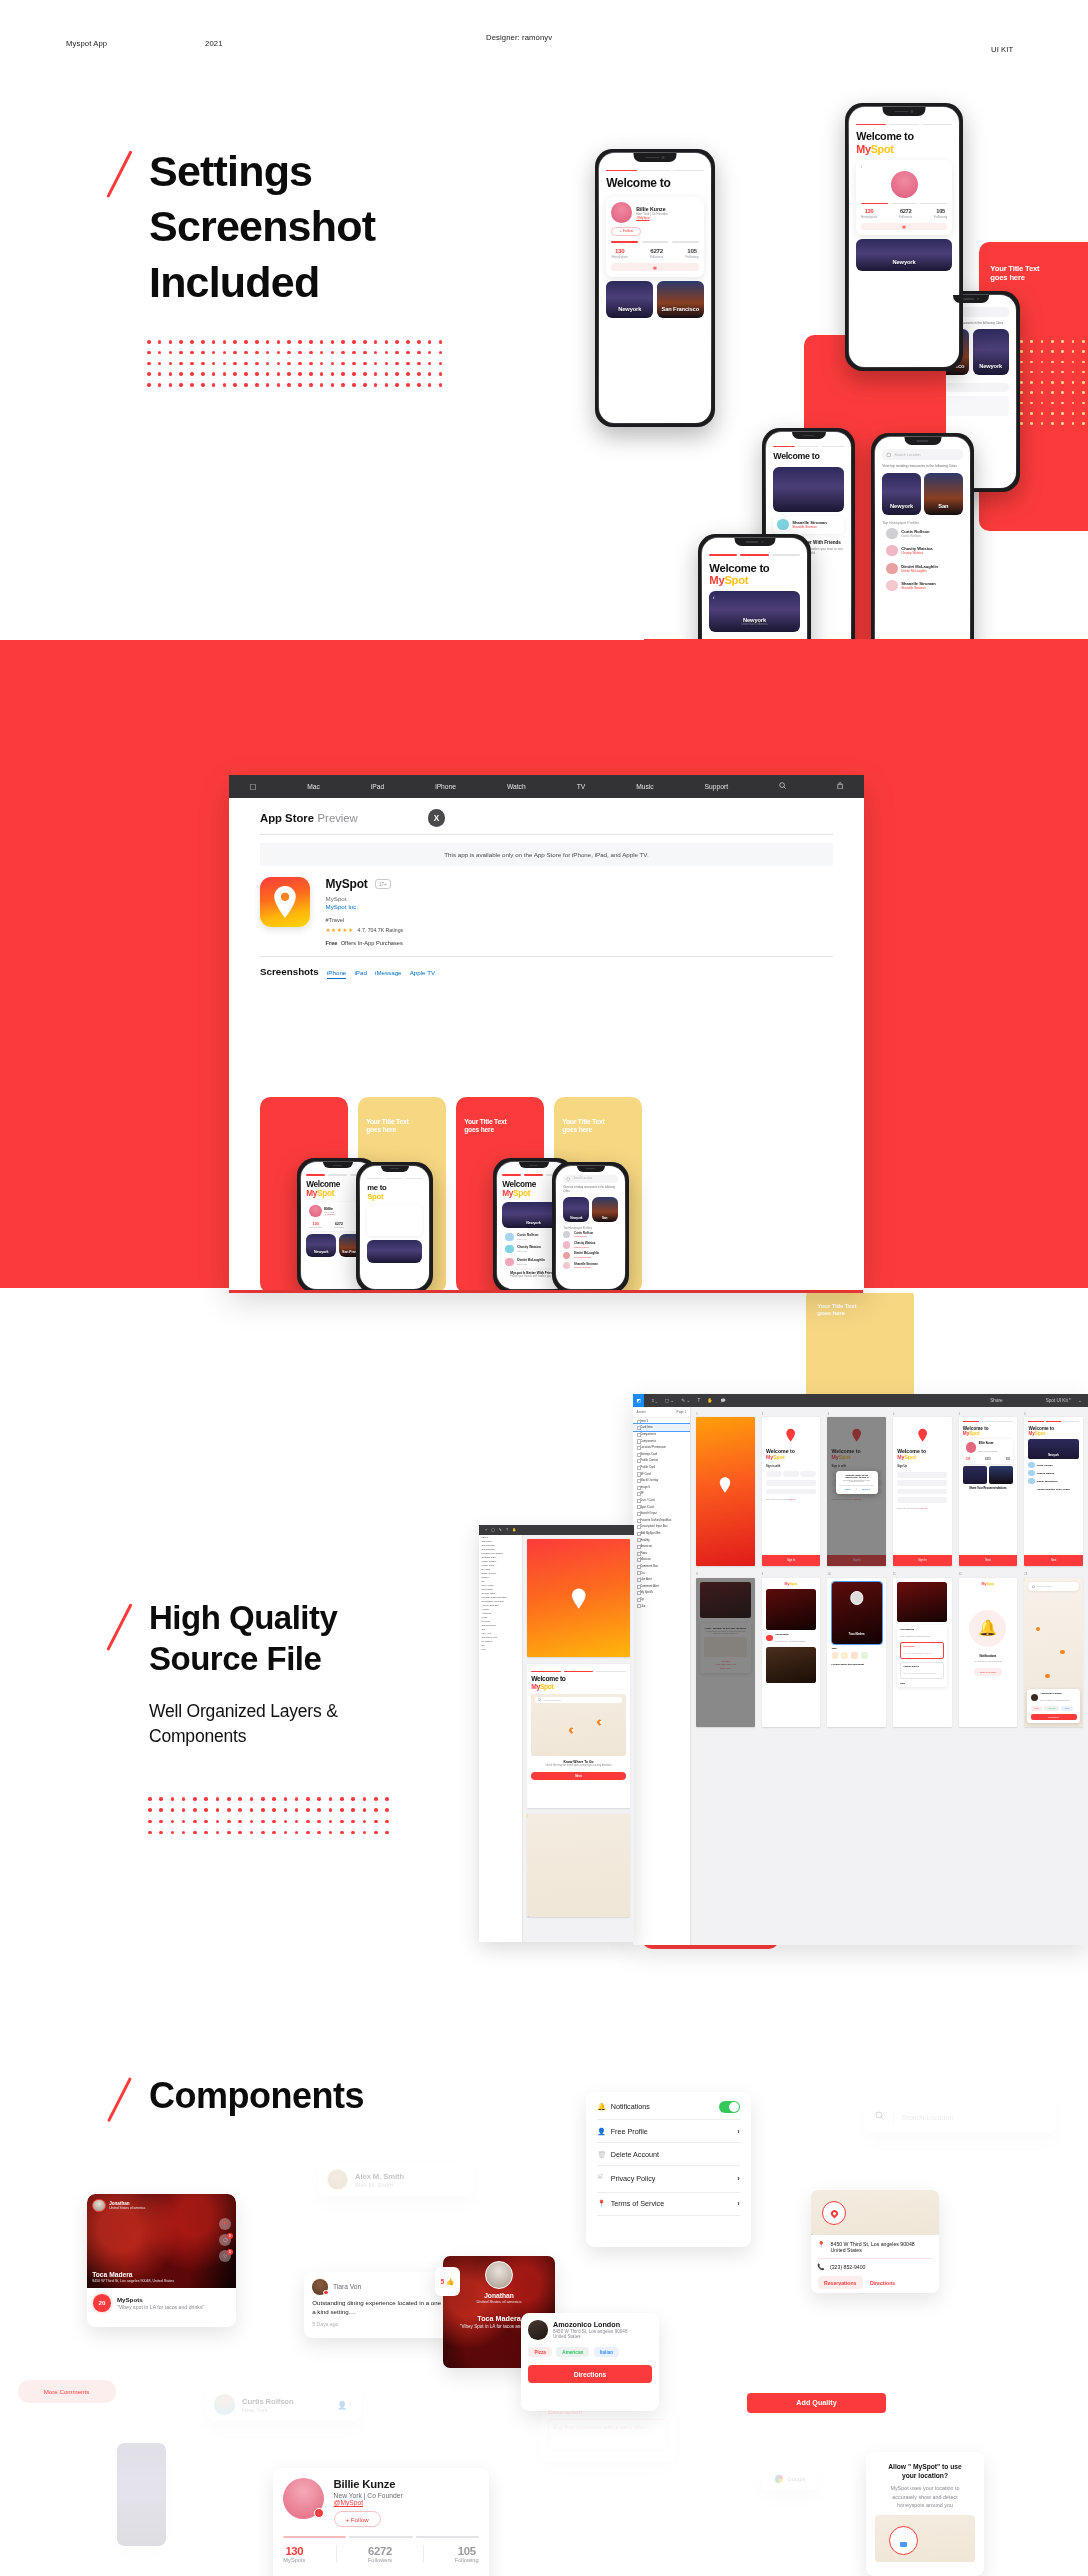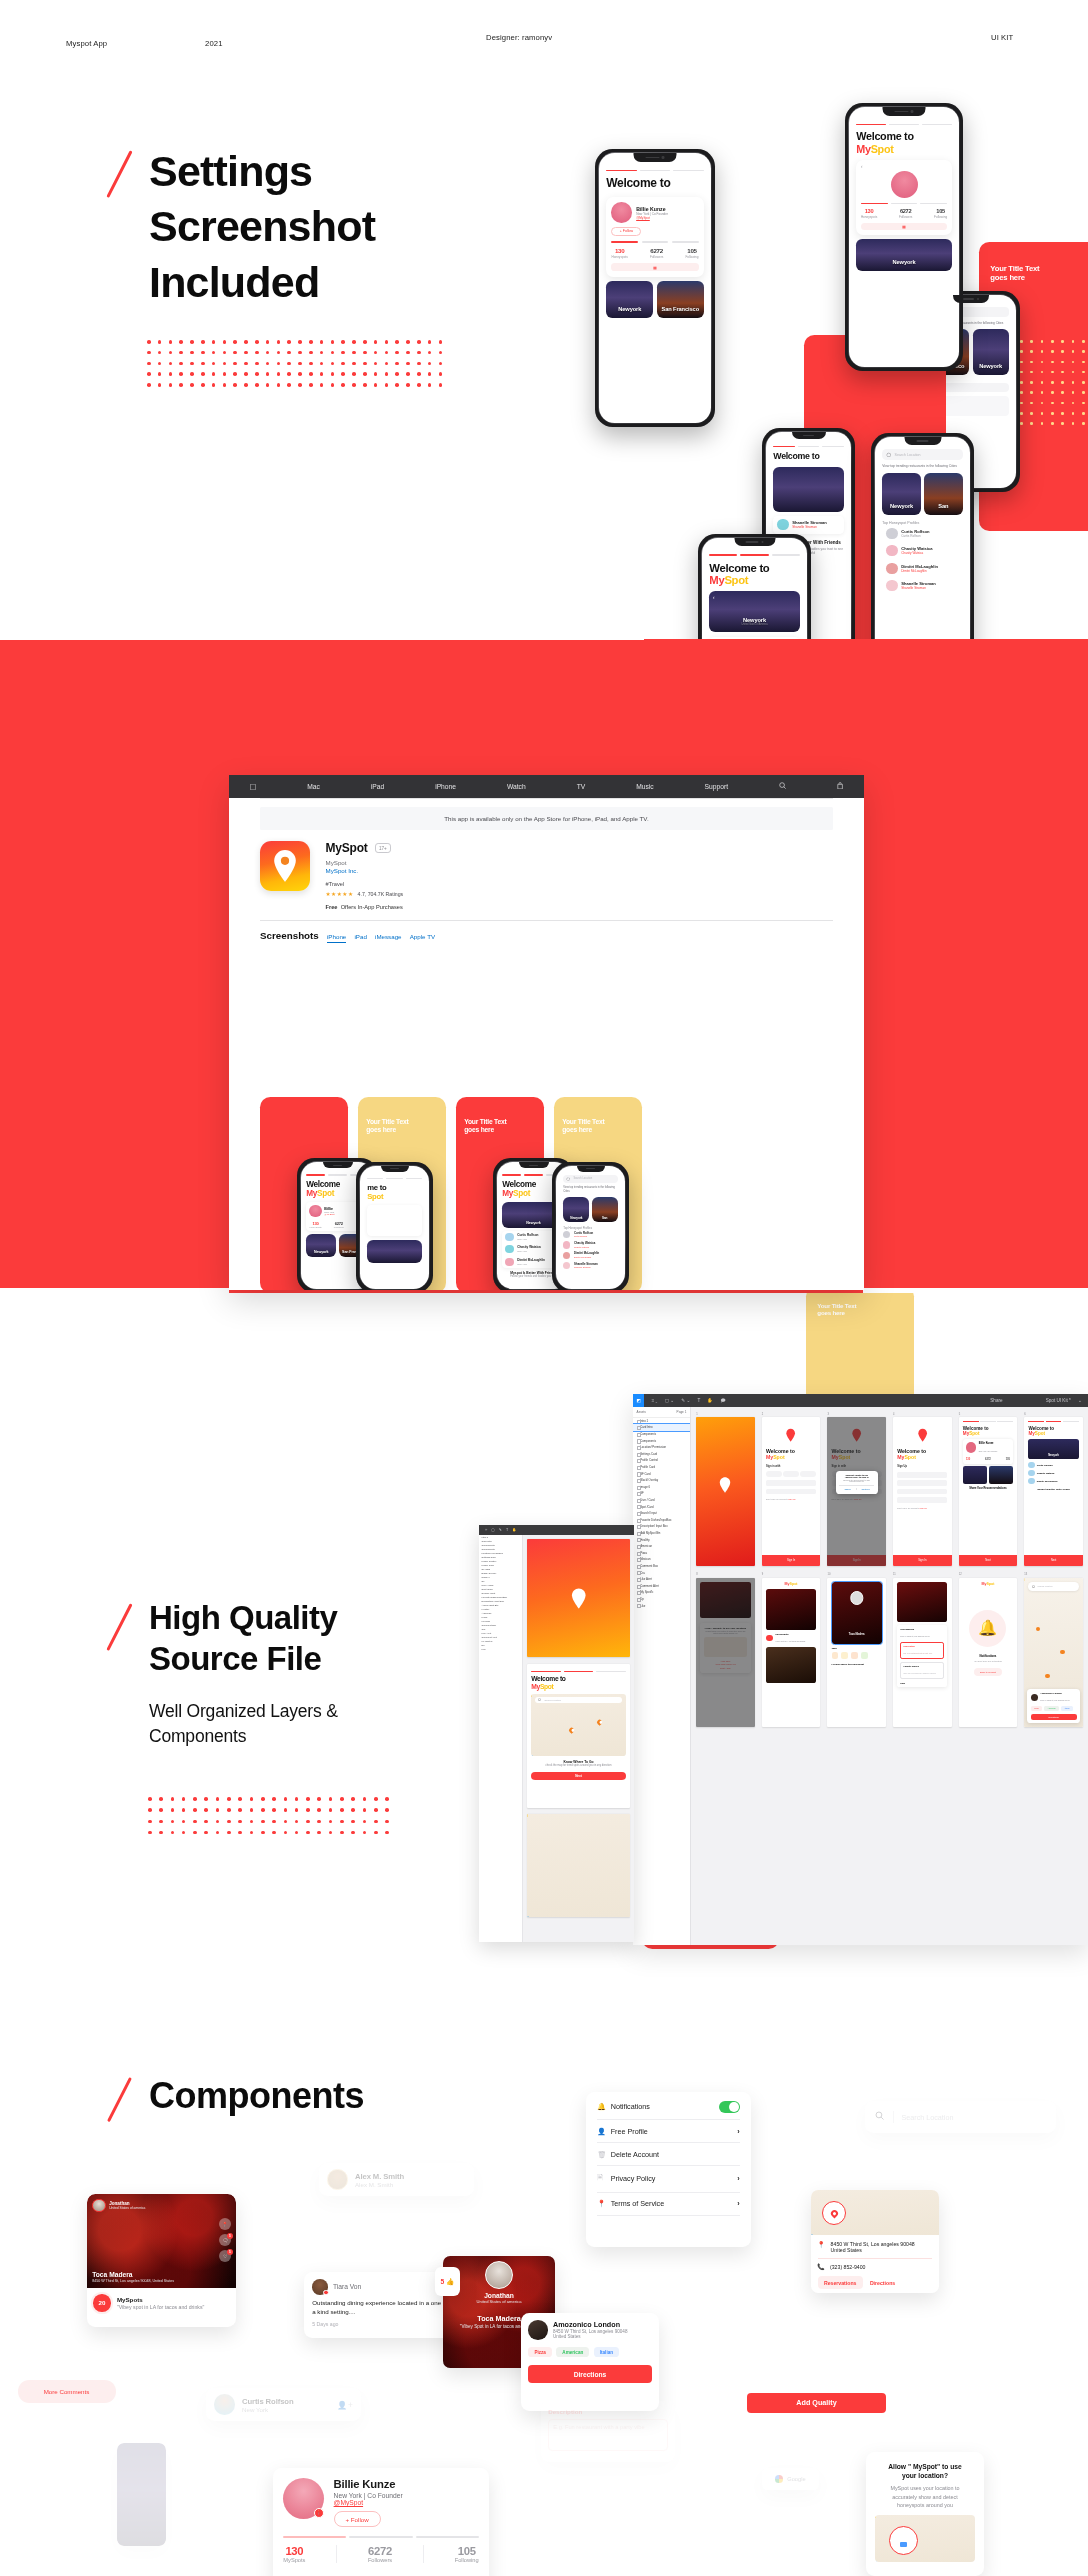--- a/index.html
+++ b/index.html
@@ -210,21 +210,21 @@
     transform:rotate(-45deg); background:#fb3b3b; position:relative;
   }
   .pin::after { content:""; position:absolute; left:2.1px; top:2.1px; width:3.1px; height:3.1px; border-radius:50%; background:#fff; }
 </style>
 </head>
 <body>
 
 <div class="abs meta" style="left:66px;top:39px">Myspot App</div>
 <div class="abs meta" style="left:205px;top:39px">2021</div>
 <div class="abs meta" style="left:486px;top:33px">Designer: ramonyv</div>
-<div class="abs meta" style="left:991px;top:33px">UI KIT</div>
+<div class="abs meta" style="left:991px;top:45px">UI KIT</div>
 
 <div class="abs slash" style="left:118px;top:148px;height:52px"></div>
 <div class="abs hero-title" style="left:149px;top:147px">Settings</div>
 <div class="abs hero-title" style="left:149px;top:202px">Screenshot</div>
 <div class="abs hero-title" style="left:149px;top:258px">Included</div>
 
 <div class="abs dots" id="hero-dots" style="left:147px;top:340px;grid-template-columns:repeat(28,10.8px);grid-auto-rows:10.8px">
     <span style="width: 3.6px; height: 3.6px; background: rgb(251, 59, 59);"></span>
     <span style="width: 3.6px; height: 3.6px; background: rgb(251, 59, 59);"></span>
     <span style="width: 3.6px; height: 3.6px; background: rgb(251, 59, 59);"></span>
@@ -856,20 +856,25 @@
     </span>
     <span>
       <svg width="6.2" height="7.7" viewBox="0 0 12 15" fill="none" stroke="#e3e3e5" stroke-width="1.2">
           <path d="M1.5 4.5h9v9h-9z"></path>
           <path d="M4 4.5V3a2 2 0 014 0v1.5"></path>
         </svg>
     </span>
   </div>
 
   <div class="as-body">
+    <div class="as-pre">
+      <span class="b">App Store</span>
+      <span class="g">Preview</span>
+      <div class="as-x">X</div>
+    </div>
     <div class="hr"></div>
     <div class="as-note">This app is available only on the App Store for iPhone, iPad, and Apple TV.</div>
 
     <div class="as-app">
       <div class="as-icon">
         <svg width="28" height="36" viewBox="0 0 54 70">
           <path d="M27 4C15.4 4 6 13.4 6 25c0 15 21 41 21 41s21-26 21-41C48 13.4 38.6 4 27 4z" fill="#ffffff"></path>
           <circle cx="27" cy="25" r="8" fill="#f4831f"></circle>
         </svg>
       </div>

